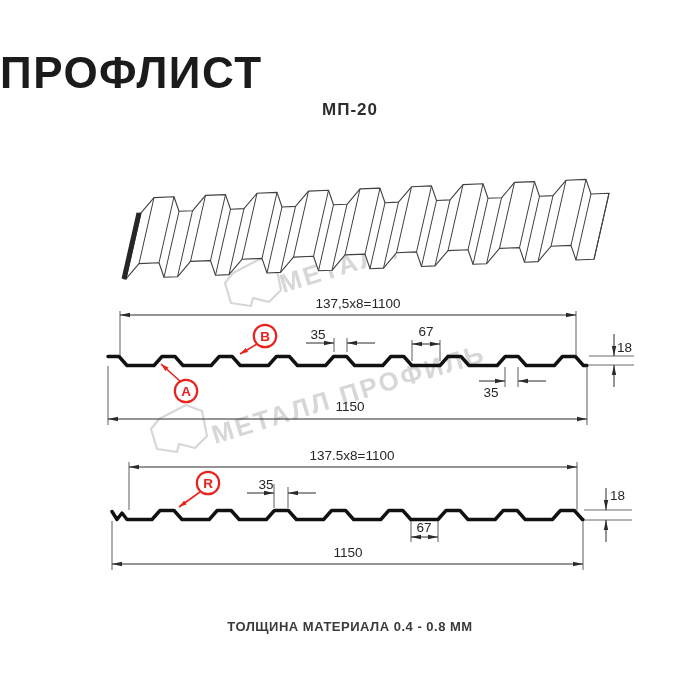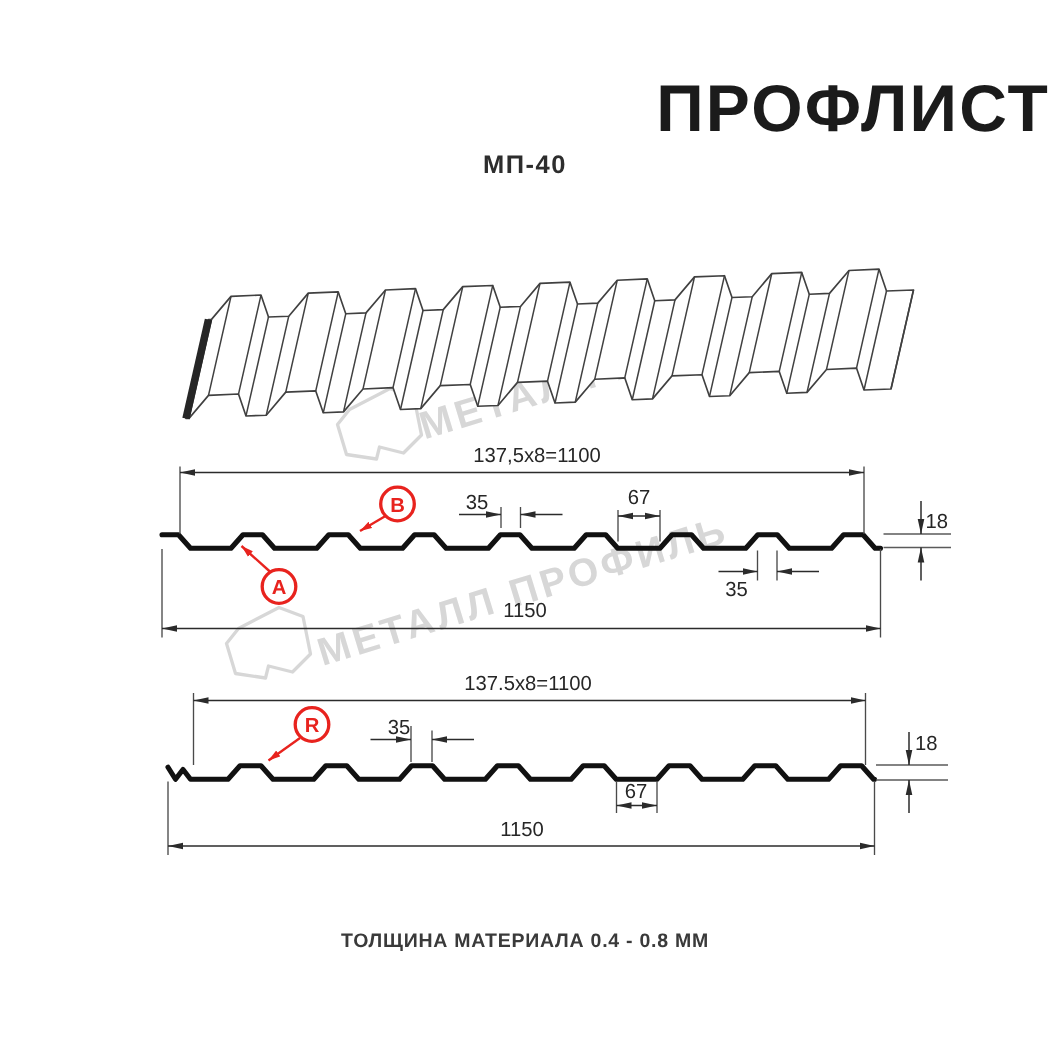--- a/index.html
+++ b/index.html
@@ -1,18 +1,18 @@
 <!DOCTYPE html>
 <html><head>
 <meta charset="utf-8">
 <style>
   html,body{margin:0;padding:0}
   body{width:700px;height:700px;background:#ffffff;position:relative;overflow:hidden;
        font-family:"Liberation Sans",sans-serif}
-  .title{position:absolute;top:48px;left:0;width:700px;text-align:right;
+  .title{position:absolute;top:48px;left:0;width:700px;text-align:left;
          font-size:44px;font-weight:bold;letter-spacing:1.5px;color:#1b1b1b}
   .subtitle{position:absolute;top:100px;left:0;width:700px;text-align:center;
          font-size:17px;font-weight:bold;letter-spacing:1px;color:#2d2d2d}
   .footer{position:absolute;top:619px;left:0;width:700px;text-align:center;
          font-size:13px;font-weight:bold;letter-spacing:.5px;color:#3a3a3a}
   svg.drawing{position:absolute;left:0;top:0}
   .dim{font-size:13.5px;fill:#262626}
   .mid{text-anchor:middle}
   .lbl{font-size:13.5px;font-weight:bold;fill:#e8231e;text-anchor:middle}
   .wmtext{font-size:26px;font-weight:bold;letter-spacing:2.5px;fill:#d7d7d7}
@@ -21,21 +21,21 @@
   .thinref{stroke:#5a5a5a;stroke-width:.9;fill:none}
   .profile{stroke:#111;stroke-width:3.4;fill:none;stroke-linejoin:round;stroke-linecap:round}
   .leader{stroke:#e8231e;stroke-width:1.6;fill:none}
   .redcircle{stroke:#e8231e;stroke-width:2.2;fill:#ffffff}
   .wmlogo{stroke:#d7d7d7;stroke-width:2.2;fill:none;stroke-linejoin:round}
 </style>
 </head>
 <body>
 
 <div class="title">ПРОФЛИСТ</div>
-<div class="subtitle">МП-40</div>
+<div class="subtitle">МП-20</div>
 
 <svg class="drawing" width="700" height="700" viewBox="0 0 700 700">
   <defs>
     <marker id="mk" markerUnits="userSpaceOnUse" markerWidth="11" markerHeight="7" refX="10" refY="3" orient="auto-start-reverse">
       <path d="M10,3 L0,0.8 L0,5.2 Z" fill="#2b2b2b"></path>
     </marker>
     <marker id="mkr" markerUnits="userSpaceOnUse" markerWidth="9" markerHeight="7" refX="8" refY="3" orient="auto">
       <path d="M8,3 L0,0.6 L0,5.4 Z" fill="#e8231e"></path>
     </marker>
   </defs>

